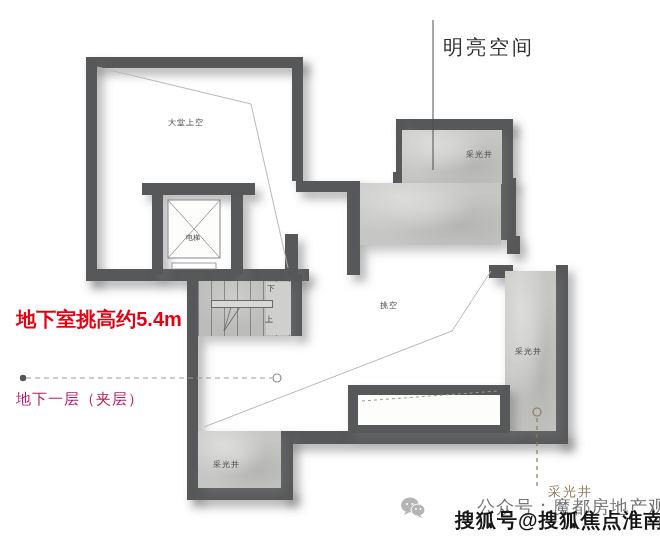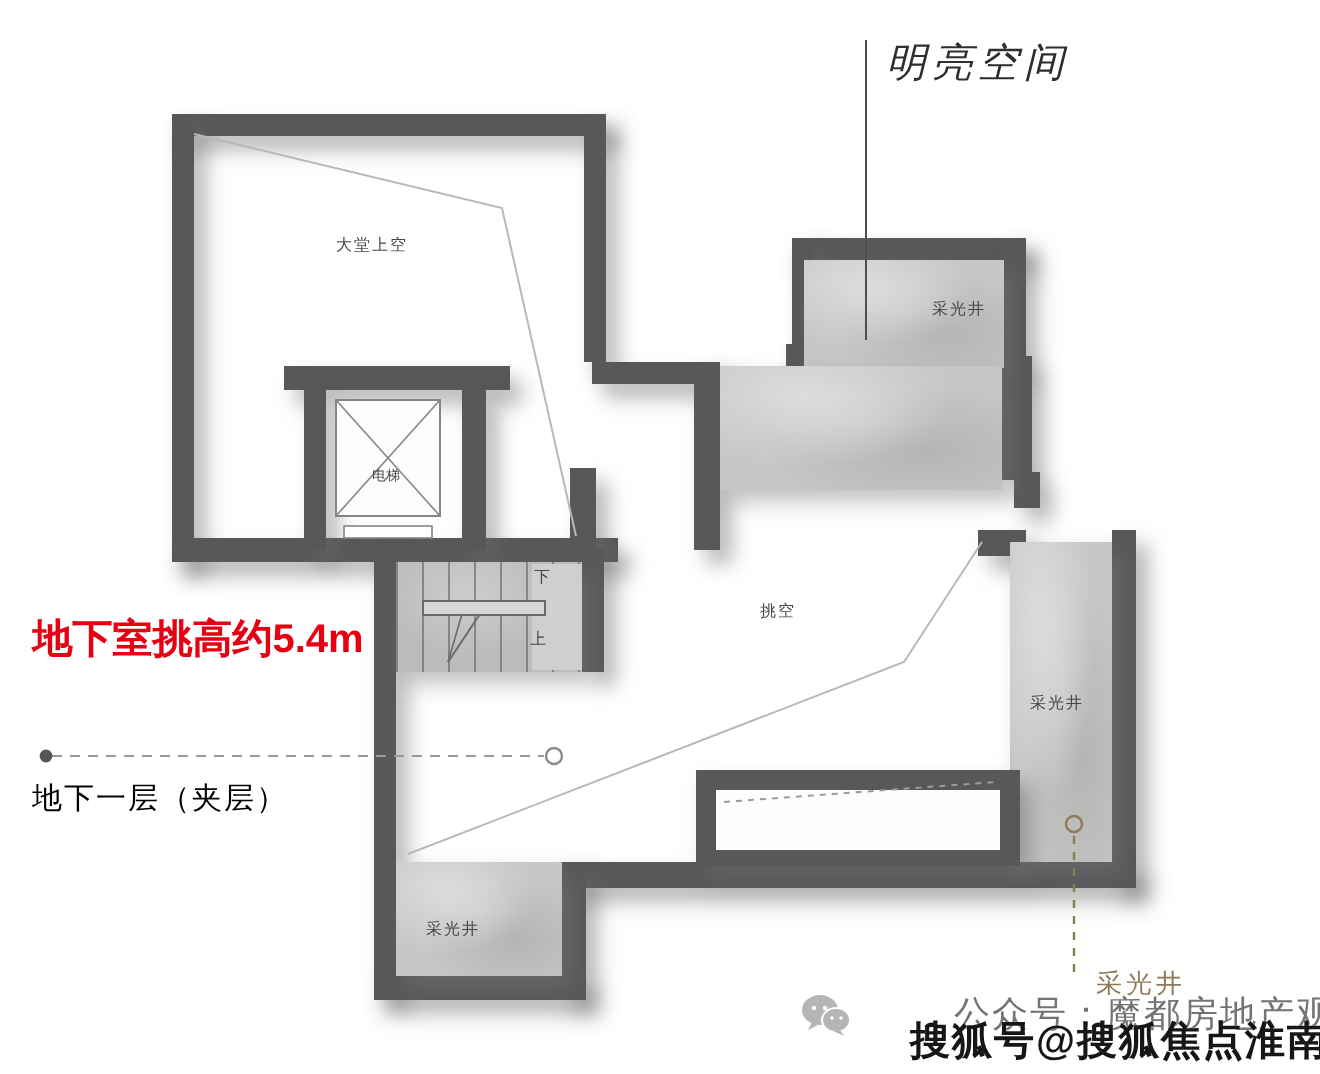--- a/index.html
+++ b/index.html
@@ -24,21 +24,21 @@
   
   .boxout{position:absolute;background:#57585a;box-shadow:6px 7px 10px rgba(110,110,110,.5);}
   .boxin{position:absolute;background:#fdfdfc;}
   
   .overlay{position:absolute;left:0;top:0;pointer-events:none;}
   
   .t{position:absolute;white-space:nowrap;}
   .callout-title{font-family:"Liberation Serif",serif;font-size:20px;letter-spacing:3px;color:#2e2e2e;}
   .callout-desc{font-family:"Liberation Serif",serif;font-size:13px;letter-spacing:.5px;color:#3a3a3a;}
   .spec{font-size:20px;font-weight:bold;color:#e60012;text-align:center;width:190px;left:4px;}
-  .floorlbl{font-family:"Liberation Serif",serif;font-size:15px;color:#000000;letter-spacing:1px;}
+  .floorlbl{font-family:"Liberation Serif",serif;font-size:15px;color:#be185d;letter-spacing:1px;}
   .plan-lbl{font-size:8px;color:#46474a;letter-spacing:1px;transform-origin:0 0;}
   .tiny{font-size:7px;letter-spacing:0;}
   .well-callout{font-family:"Liberation Serif",serif;font-size:13px;color:#8d7a58;letter-spacing:2px;}
   .wm-gray{font-size:18px;color:#737373;letter-spacing:1px;margin-left:48px;}
   .wm-black{font-size:20px;font-weight:bold;color:#161616;letter-spacing:1px;
             text-shadow:0 0 1px rgba(255,255,255,.6);}
   .wm-icon{position:absolute;width:26px;height:24px;}
 </style>
 </head>
 <body>
@@ -103,21 +103,21 @@
     <line x1="433" y1="20" x2="433" y2="170" stroke="#4f4f4f" stroke-width="1"></line>
 
     <line x1="26" y1="378" x2="272" y2="378" stroke="#9a9a98" stroke-width="1" stroke-dasharray="5,4"></line>
     <circle cx="23" cy="378" r="3.2" fill="#55565a"></circle>
     <circle cx="277" cy="378" r="4" fill="#ffffff" stroke="#8a8a88" stroke-width="1.2"></circle>
 
     <circle cx="537" cy="412" r="4" fill="none" stroke="#8d7a58" stroke-width="1.2"></circle>
     <line x1="537" y1="418" x2="537" y2="489" stroke="#8d7a58" stroke-width="1.2" stroke-dasharray="4,4"></line>
   </svg>
 
-  <div class="t callout-title" style="left:443px;top:18px;font-style:italic;">明亮空间</div>
+  <div class="t callout-title" style="left:443px;top:34px;">明亮空间</div>
 
   <div class="t spec" style="top:306px;">地下室挑高约5.4m</div>
 
   <div class="t floorlbl" style="left:16px;top:390px;">地下一层（夹层）</div>
 
   <div class="t plan-lbl" style="left:168px;top:117px;">大堂上空</div>
   <div class="t plan-lbl tiny" style="left:186px;top:233px;">电梯</div>
   <div class="t plan-lbl" style="left:267px;top:283px;">下</div>
   <div class="t plan-lbl" style="left:265px;top:314px;">上</div>
   <div class="t plan-lbl" style="left:380px;top:300px;">挑空</div>

